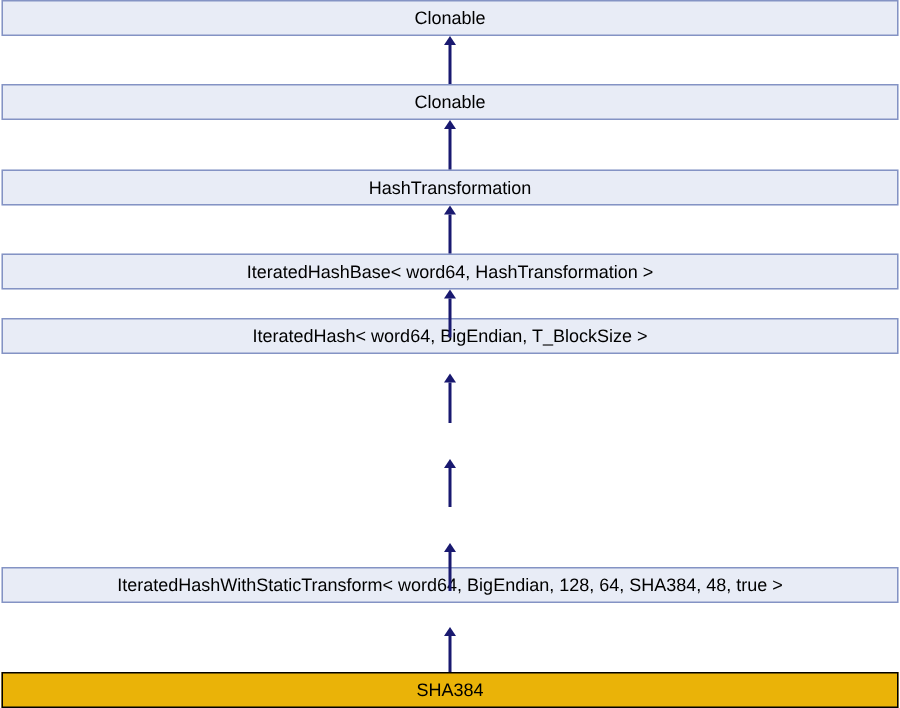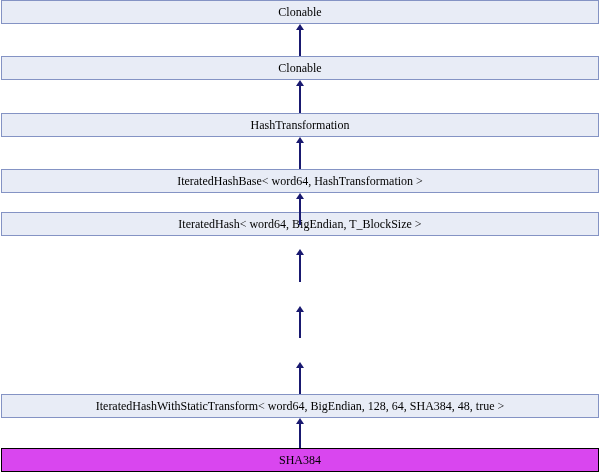--- a/index.html
+++ b/index.html
@@ -5,41 +5,41 @@
   html, body {
     margin: 0;
     padding: 0;
     background: #ffffff;
   }
   .diagram {
     position: relative;
     width: 600px;
     height: 472px;
     background: #ffffff;
-    font-family: Liberation Serif, serif;
+    font-family: Liberation Sans, sans-serif;
     overflow: hidden;
   }
   .node {
     position: absolute;
     left: 1px;
     right: 1px;
     height: 24px;
     box-sizing: border-box;
     background: #e8ecf6;
     border: 1px solid #8493c4;
     display: flex;
     align-items: center;
     justify-content: center;
     font-size: 12px;
     color: #000000;
     white-space: nowrap;
     cursor: pointer;
   }
   .node.current {
-    background: #d946ef;
+    background: #eab308;
     border-color: #000000;
     cursor: default;
   }
   .arrow {
     position: absolute;
     left: 50%;
     transform: translateX(-50%);
     width: 8px;
     display: flex;
     flex-direction: column;
@@ -68,21 +68,21 @@
   <div class="node" style="top:56px">Clonable</div>
 
   <div class="node" style="top:113px">HashTransformation</div>
 
   <div class="node" style="top:169px">IteratedHashBase&lt; word64, HashTransformation &gt;</div>
 
   <div class="node" style="top:212px">IteratedHash&lt; word64, BigEndian, T_BlockSize &gt;</div>
 
 
 
-  <div class="node" style="top:394px">IteratedHashWithStaticTransform&lt; word64, BigEndian, 128, 64, SHA384, 48, true &gt;</div>
+  <div class="node" style="top:378px">IteratedHashWithStaticTransform&lt; word64, BigEndian, 128, 64, SHA384, 48, true &gt;</div>
 
   <div class="node current" style="top:448px">SHA384</div>
 
   <div class="arrow" style="top:24px;height:32px">
     <div class="head"></div>
     <div class="stem"></div>
   </div>
 
   <div class="arrow" style="top:80px;height:33px">
     <div class="head"></div>

